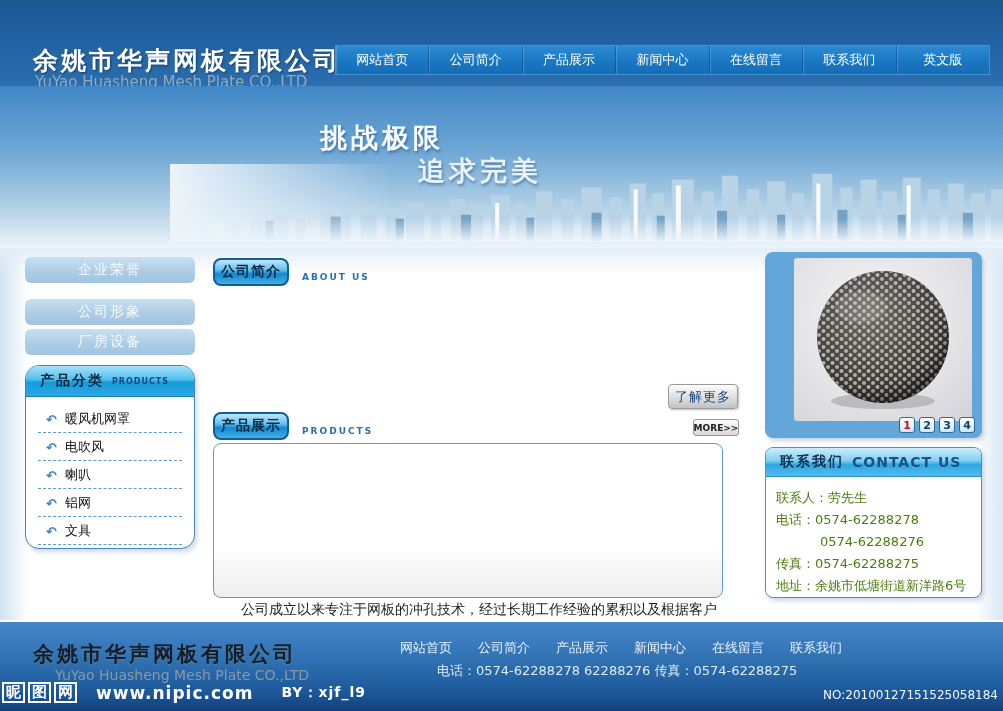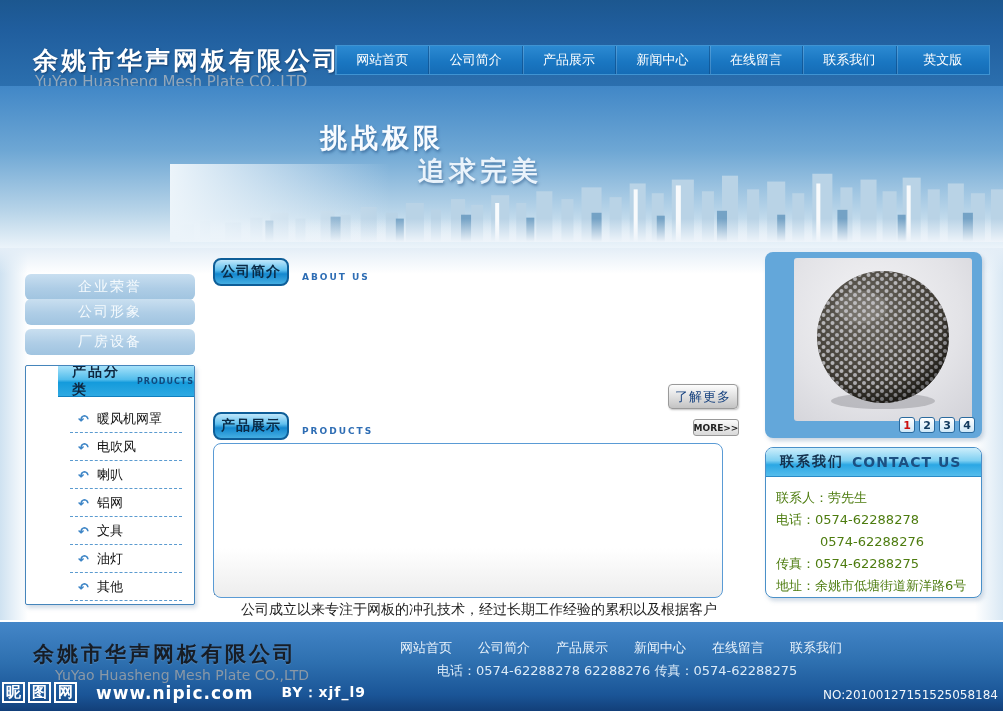--- a/index.html
+++ b/index.html
@@ -35,23 +35,23 @@
   .content{position:absolute;left:0;top:248px;width:1003px;height:372px;
            background:linear-gradient(90deg,#cfe2f1 0px,#ffffff 28px,#ffffff 975px,#d9e8f4 1003px);}
   .content:before{content:"";position:absolute;left:0;top:0;width:100%;height:26px;
            background:linear-gradient(180deg,#e4eef7 0%,rgba(255,255,255,0) 100%);}
 
   
   .side-btn{position:absolute;left:25px;width:170px;height:26px;border-radius:6px;
             background:linear-gradient(180deg,#c9dff0 0%,#aecde6 55%,#a0c4e0 100%);
             color:#f5fafd;font-size:14px;display:flex;align-items:center;justify-content:center;
             letter-spacing:2px;cursor:pointer;}
-  .cat-box{position:absolute;left:25px;top:117px;width:170px;height:240px;background:#ffffff;
-           border:1px solid #4585bb;border-radius:2px;box-shadow:2px 3px 4px rgba(120,150,180,.35);
-           box-sizing:border-box;overflow:hidden;padding-left:32px;}
+  .cat-box{position:absolute;left:25px;top:117px;width:170px;height:184px;background:#ffffff;
+           border:1px solid #4585bb;border-radius:14px;box-shadow:2px 3px 4px rgba(120,150,180,.35);
+           box-sizing:border-box;overflow:hidden;}
   .cat-head{height:30px;background:linear-gradient(180deg,#a6e2fa 0%,#52bdec 45%,#149bdc 55%,#2ea9e2 100%);
             display:flex;align-items:center;padding-left:14px;border-bottom:1px solid #1080c0;}
   .cat-title{font-size:14px;font-weight:bold;color:#0e2740;letter-spacing:2px;}
   .cat-sub{font-size:8px;font-weight:bold;color:#114a7e;margin-left:8px;letter-spacing:1px;}
   .cat-list{padding:8px 12px 0 12px;}
   .cat-item{display:flex;align-items:center;gap:8px;padding:5px 0 4px 8px;font-size:13px;color:#111;
             border-bottom:1px dashed #5b9bd0;cursor:pointer;}
   .cat-arrow{color:#3d85c6;font-size:13px;font-weight:bold;}
 
   
@@ -203,21 +203,21 @@
       </g>
       <rect x="0" y="56" width="830" height="24" fill="url(#fog)"></rect>
     </svg>
     <div class="skyline-fade"></div>
     <div class="slogan1">挑战极限</div>
     <div class="slogan2">追求完美</div>
   </div>
 
   <div class="content">
 
-    <div class="side-btn" style="top:26px">企业荣誉</div>
+    <div class="side-btn" style="top:9px">企业荣誉</div>
     <div class="side-btn" style="top:51px">公司形象</div>
     <div class="side-btn" style="top:81px">厂房设备</div>
 
     <div class="cat-box">
       <div class="cat-head">
         <span class="cat-title">产品分类</span>
         <span class="cat-sub">PRODUCTS</span>
       </div>
       <div class="cat-list">
         <div class="cat-item">

